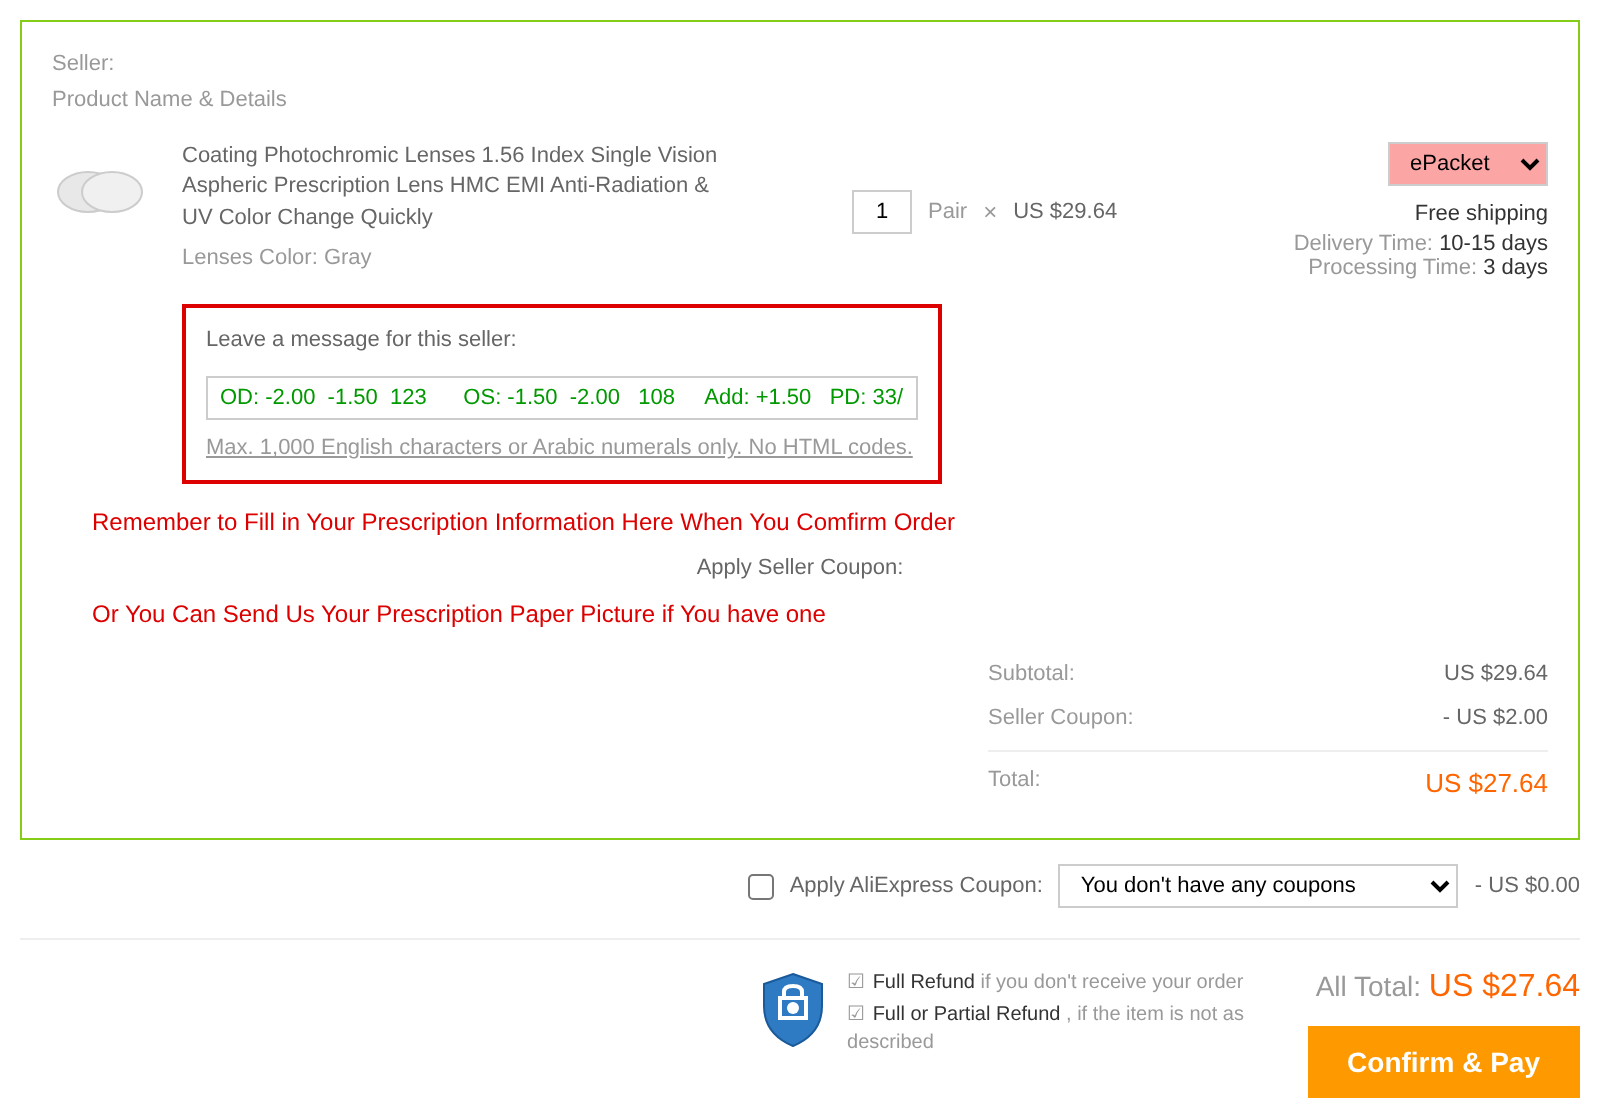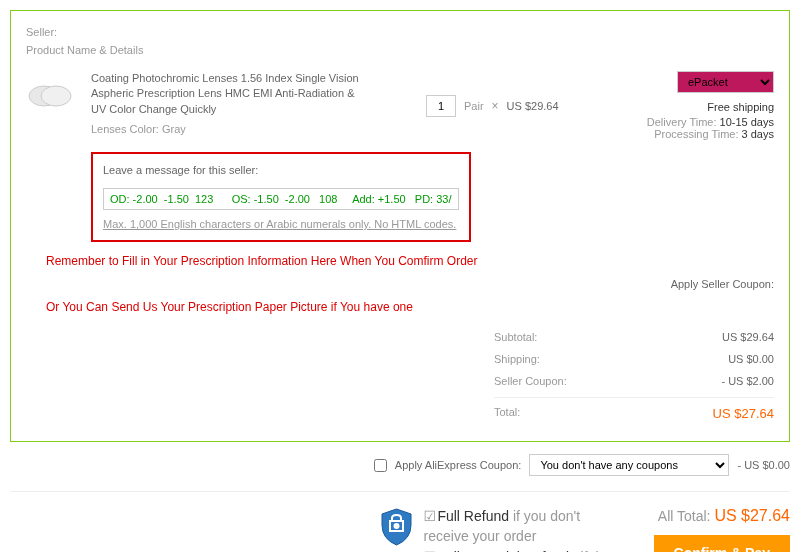--- a/index.html
+++ b/index.html
@@ -13,45 +13,45 @@
     .lens-svg { width: 50px; height: 30px; }
     .product-info { flex: 1; max-width: 280px; }
     .product-title { color: #666; font-size: 11px; line-height: 1.4; margin-bottom: 6px; }
     .lens-color { color: #999; font-size: 11px; }
     .price-section { display: flex; align-items: center; gap: 8px; margin-left: 40px; }
     .qty-input { width: 30px; height: 22px; border: 1px solid #ccc; text-align: center; font-size: 11px; }
     .pair-label { color: #999; font-size: 11px; }
     .times { color: #999; }
     .price { color: #666; font-size: 11px; }
     .shipping-section { margin-left: auto; text-align: right; font-size: 11px; }
-    .shipping-select { border: 1px solid #ccc; padding: 3px 6px; font-size: 11px; margin-bottom: 8px; background: #be185d; width: 97px; }
+    .shipping-select { border: 1px solid #ccc; padding: 3px 6px; font-size: 11px; margin-bottom: 8px; background: #fca5a5; width: 80px; }
     .free-ship { color: #333; margin-bottom: 3px; }
     .delivery { color: #999; }
     .delivery b { color: #333; font-weight: normal; }
     .message-box { border: 2px solid #d00; padding: 10px; margin-top: 12px; margin-left: 65px; max-width: 380px; }
     .message-label { font-size: 11px; color: #666; margin-bottom: 12px; }
     .message-input { border: 1px solid #ccc; padding: 4px 6px; width: 100%; font-size: 11px; color: #009900; background: #fff; }
     .message-help { font-size: 11px; color: #999; margin-top: 8px; text-decoration: underline; }
     .red-text1 { color: #d00; font-size: 12px; margin: 12px 0 8px 20px; }
     .red-text2 { color: #d00; font-size: 12px; margin: 8px 0 12px 20px; }
-    .coupon-row { display: flex; justify-content: flex-end; align-items: center; gap: 8px; margin: 10px 0; font-size: 11px; color: #666; }
+    .coupon-row { display: flex; justify-content: flex-end; align-items: center; gap: 8px; margin: 10px 0; font-size: 11px; color: #666; flex-direction: column; }
     .coupon-select { border: 1px solid #ccc; padding: 3px 6px; font-size: 11px; width: 200px; background: #fff; }
     .summary { margin-left: auto; width: 280px; font-size: 11px; }
     .summary-row { display: flex; justify-content: space-between; padding: 5px 0; color: #999; }
     .summary-row .val { color: #666; }
     .summary-row.total { border-top: 1px solid #eee; margin-top: 5px; padding-top: 8px; }
     .summary-row.total .val { color: #f60; font-size: 13px; }
     .ali-coupon-row { display: flex; justify-content: flex-end; align-items: center; gap: 8px; margin: 12px 0; font-size: 11px; color: #666; }
     .ali-coupon-amount { color: #666; text-align: right; }
     .bottom-section { display: flex; justify-content: flex-end; gap: 30px; margin-top: 15px; padding-top: 15px; border-top: 1px solid #eee; }
     .buyer-protection { display: flex; gap: 10px; }
     .shield-icon { width: 35px; height: 40px; }
     .bp-content { max-width: 200px; }
     .bp-title { color: #666; font-size: 16px; margin-bottom: 6px; }
-    .bp-item { font-size: 14px; color: #999; line-height: 1.4; margin-bottom: 2px; }
+    .bp-item { font-size: 10px; color: #999; line-height: 1.4; margin-bottom: 2px; }
     .bp-item b { color: #333; font-weight: normal; }
     .checkout-col { text-align: right; }
     .all-total { font-size: 14px; color: #999; margin-bottom: 10px; }
     .all-total .amount { color: #f60; font-size: 16px; }
     .confirm-btn { background: #f90; color: #fff; border: none; padding: 10px 20px; font-size: 14px; cursor: pointer; font-weight: bold; }
     .check-icon { display: inline-block; width: 10px; }
   </style>
 </head>
 <body>
 
@@ -110,24 +110,20 @@
 
     <div class="red-text2">Or You Can Send Us Your Prescription Paper Picture if You have one</div>
 
     <div style="display:flex;justify-content:flex-end;">
       <div class="summary">
         <div class="summary-row">
           <span>Subtotal:</span>
           <span class="val">US $29.64</span>
         </div>
         <div class="summary-row">
-          <span>Shipping:</span>
-          <span class="val">US $0.00</span>
-        </div>
-        <div class="summary-row">
           <span>Seller Coupon:</span>
           <span class="val">- US $2.00</span>
         </div>
         <div class="summary-row total">
           <span>Total:</span>
           <span class="val">US $27.64</span>
         </div>
       </div>
     </div>
   </div>

